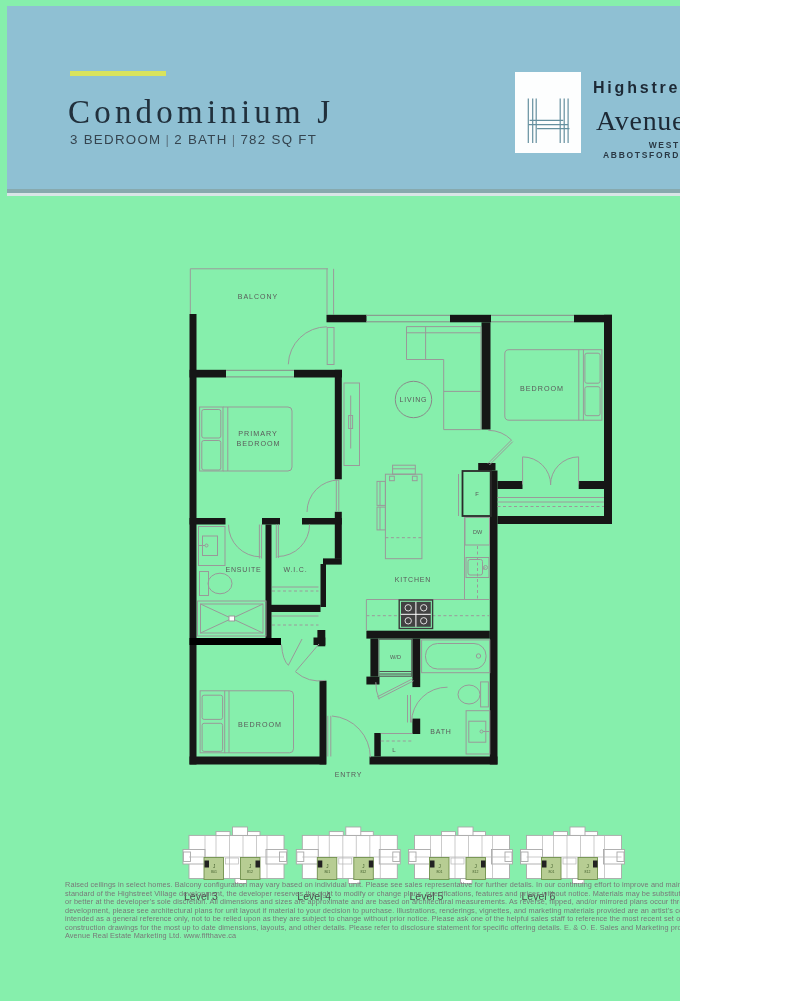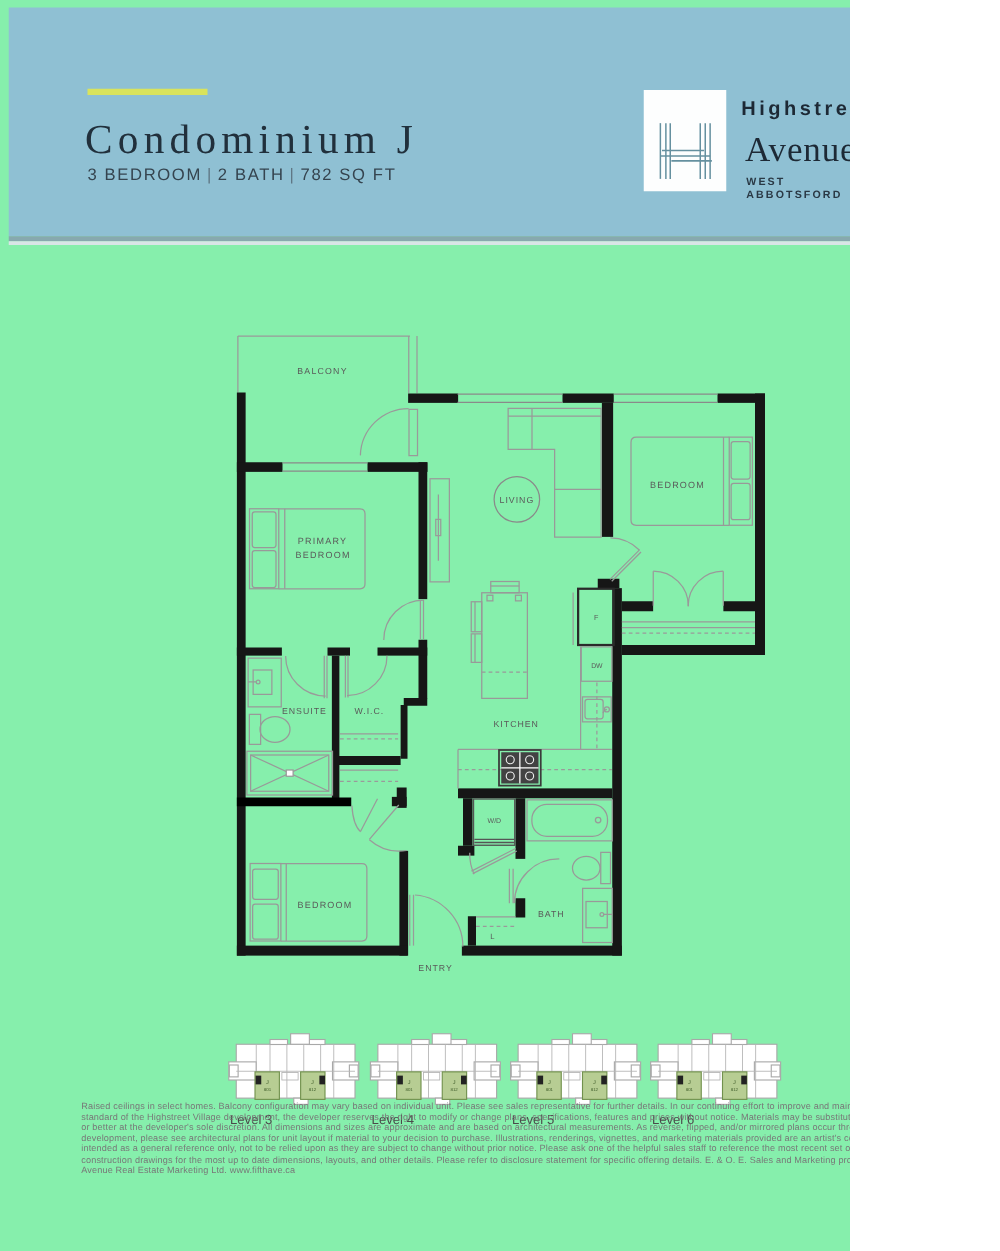--- a/index.html
+++ b/index.html
@@ -9,21 +9,21 @@
   .bandedge{position:absolute;left:7px;top:189px;width:791px;height:4px;background:#87a9ae;}
   .bandedge2{position:absolute;left:7px;top:193px;width:791px;height:3px;background:#d9e5e7;}
   .accent{position:absolute;left:70px;top:71px;width:96px;height:4.5px;background:#d9e35c;}
   .title{position:absolute;left:68px;top:94px;font-family:"Liberation Serif",serif;
          font-size:33px;color:#21303c;letter-spacing:4.2px;}
   .subtitle{position:absolute;left:70px;top:131.5px;font-size:13.3px;color:#35444f;letter-spacing:1.3px;text-align:right;}
   .subtitle .sep{color:#5f7785;padding:0 4px;}
   .logobox{position:absolute;left:515px;top:72px;width:66px;height:81px;background:#fdfefe;}
   .lg1{position:absolute;left:593px;top:78.5px;font-size:16px;font-weight:bold;color:#1d2935;letter-spacing:2.8px;}
   .lg2{position:absolute;left:596px;top:105px;font-family:"Liberation Serif",serif;font-size:28px;color:#1d2935;letter-spacing:0.7px;}
-  .lg3{position:absolute;left:597px;top:140px;font-size:8.5px;font-weight:bold;color:#2a3945;letter-spacing:1.7px;}
+  .lg3{position:absolute;left:597px;top:140px;font-size:8.5px;font-weight:bold;color:#2a3945;letter-spacing:1.7px;text-align:right;}
   .disc{position:absolute;left:65px;top:881px;width:720px;font-size:7.3px;letter-spacing:0.12px;line-height:8.55px;
         color:#787878;white-space:nowrap;}
   svg{position:absolute;left:0;top:0;}
   text{font-family:"Liberation Sans", sans-serif;}
 </style>
 </head>
 <body>
 <div class="page">
 
   <div class="band"></div>

